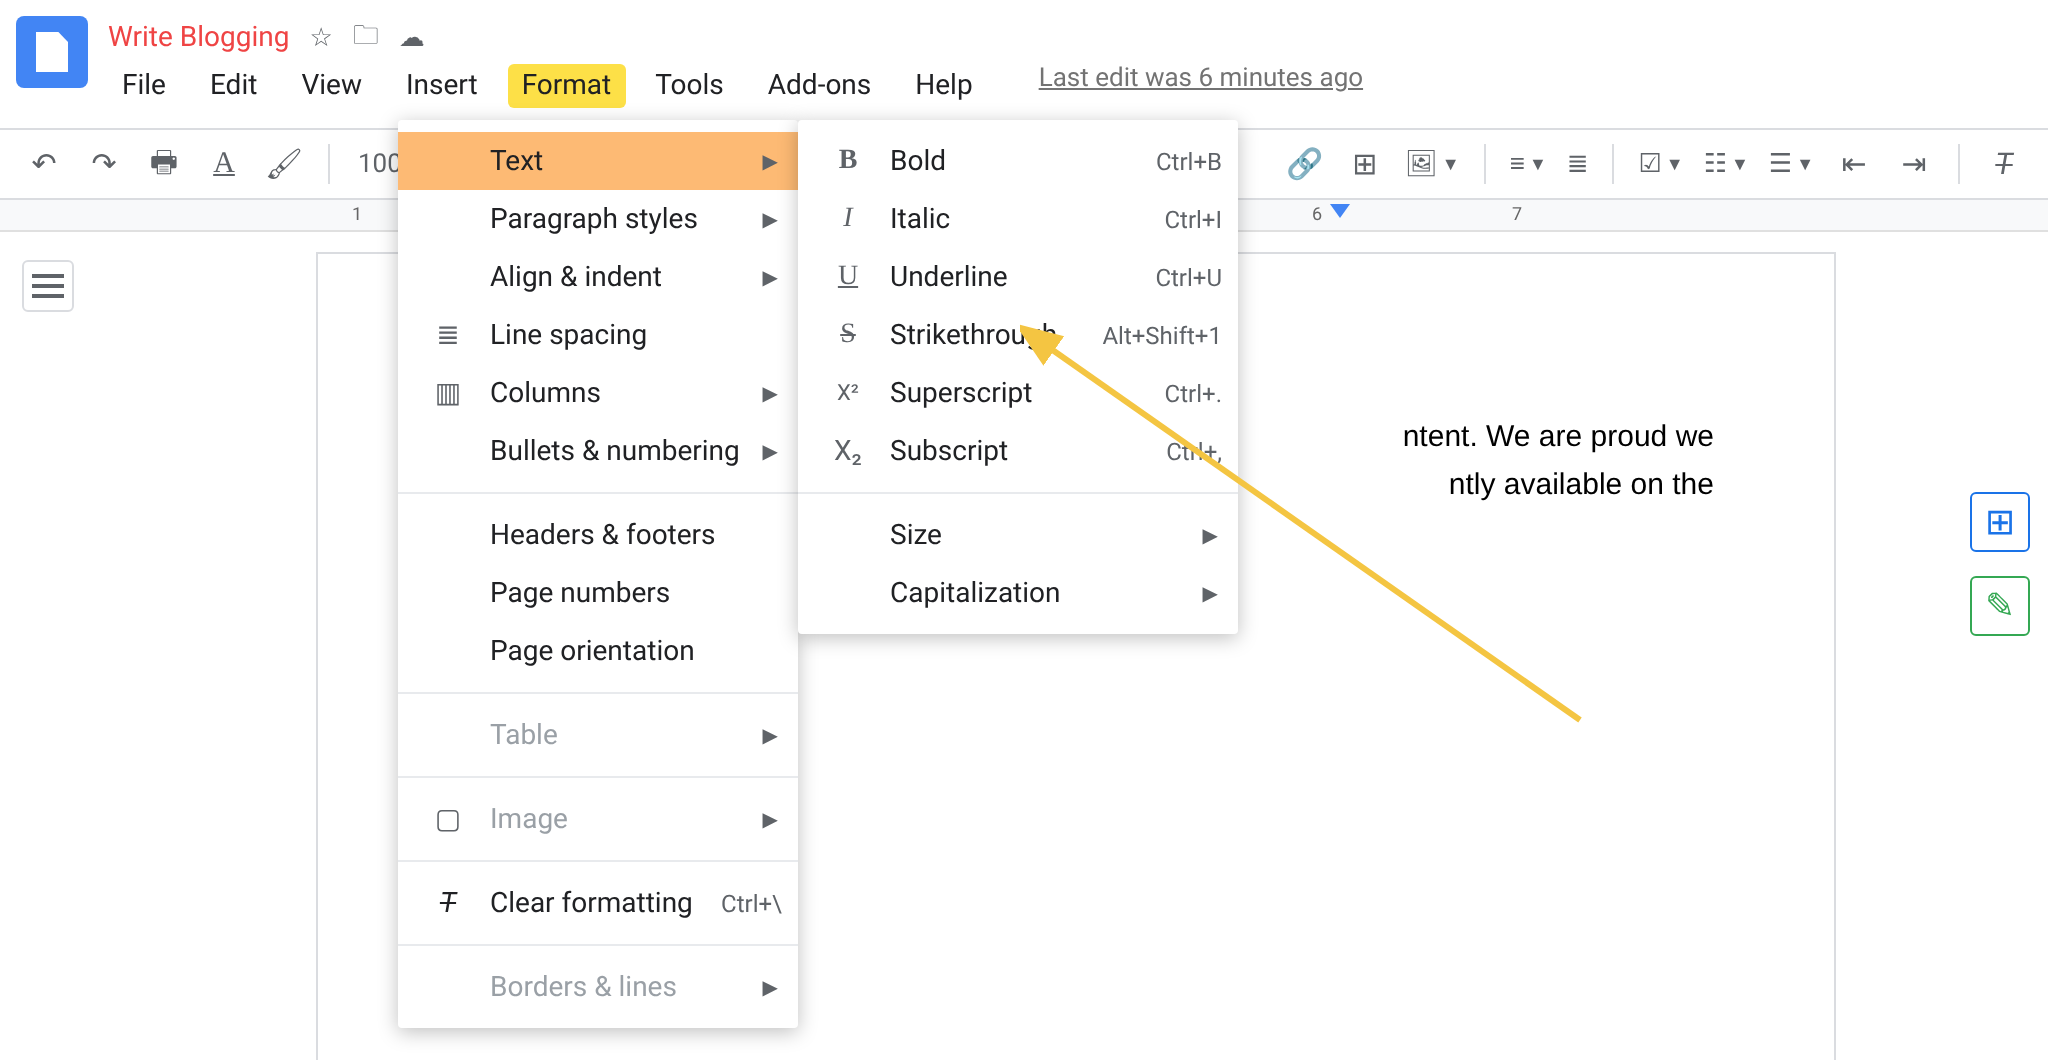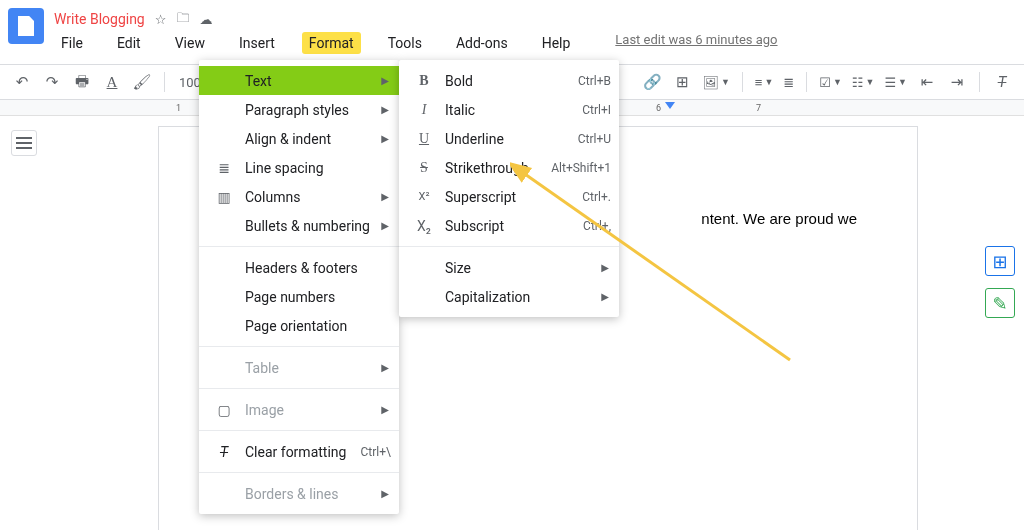--- a/index.html
+++ b/index.html
@@ -11,21 +11,21 @@
     overflow: hidden; position: relative;
   }
   
   .doc-header { height: 64px; display: flex; align-items: flex-start; padding: 8px 8px 0 8px; }
   .docs-logo { width: 36px; height: 36px; background:#4285f4; border-radius:4px; display:flex; align-items:center; justify-content:center; margin-right: 10px; }
   .docs-logo-inner { width:16px; height:20px; background:#fff; clip-path: polygon(0 0,70% 0,100% 25%,100% 100%,0 100%); }
   .title-area { flex: 1; }
   .title-row { display:flex; align-items:center; gap:10px; }
   .doc-title { font-size: 14px; color:#ef4444; }
   .title-icon { color:#5f6368; }
-  .menu-row { display:flex; gap:20px; margin-top:2px; }
+  .menu-row { display:flex; gap:8px; margin-top:2px; }
   .menu-item { padding: 3px 7px; font-size:14px; color:#202124; cursor:pointer; border-radius:3px; }
   .menu-item.active { background:#fde047; }
   .last-edit { font-size:13px; color:#737373; text-decoration: underline; margin-left: 18px; cursor:pointer; }
 
   
   .toolbar { height: 36px; border-top:1px solid #dadce0; border-bottom:1px solid #dadce0;
     display:flex; align-items:center; padding: 0 10px; gap:6px; color:#5f6368; }
   .tb-btn { width:24px; height:24px; display:flex; align-items:center; justify-content:center;
     font-size:15px; cursor:pointer; border-radius:3px; }
   .tb-sep { width:1px; height:20px; background:#dadce0; margin:0 4px; }
@@ -55,21 +55,21 @@
   .rail-plus { color:#1a73e8; border-color:#1a73e8;}
   .rail-edit { color:#34a853; border-color:#34a853;}
 
   
   .dropdown { position:absolute; background:#fff; box-shadow: 0 2px 10px rgba(0,0,0,.25);
     border-radius:2px; z-index: 50; padding: 6px 0; }
   .dd-format { top: 60px; left: 199px; width: 200px; }
   .dd-text   { top: 60px; left: 399px; width: 220px; }
   .dd-row { display:flex; align-items:center; height:29px; padding: 0 14px;
     font-size:14px; color:#202124; cursor:pointer; position:relative;}
-  .dd-row.highlight { background:#84cc16; }
+  .dd-row.highlight { background:#fdba74; }
   .dd-row .arrow { position:absolute; right:10px; color:#5f6368; font-size:10px;}
   .dd-row .shortcut { position:absolute; right:8px; color:#5f6368; font-size:12px;}
   .dd-row.disabled { color:#9aa0a6; cursor:default; }
   .dd-sep { height:1px; background:#e8eaed; margin: 6px 0; }
   .dd-row .row-icon { width:22px; display:inline-flex; justify-content:center; color:#5f6368; margin-right:6px; }
   .dd-format .dd-row .label { margin-left: 4px; }
   .dd-text .dd-row .label { margin-left: 4px; }
   .ico-b { font-weight:bold; font-family:Georgia, serif;}
   .ico-i { font-style:italic; font-family:Georgia, serif;}
   .ico-u { text-decoration:underline; font-family:Georgia, serif;}
@@ -157,20 +157,21 @@
     <div class="outline-btn">
       <span></span>
         <span></span>
         <span></span>
     </div>
   </div>
   <div class="page-wrap">
     <div class="page">
       <div style="text-align:right;">
         <span>ntent. We are proud we</span><br>
+        <span>ntly available on the</span>
       </div>
     </div>
   </div>
   <div class="right-rail">
     <div class="rail-btn rail-plus">⊞</div>
     <div class="rail-btn rail-edit">✎</div>
   </div>
 </div>
 
 <div class="dropdown dd-format">

